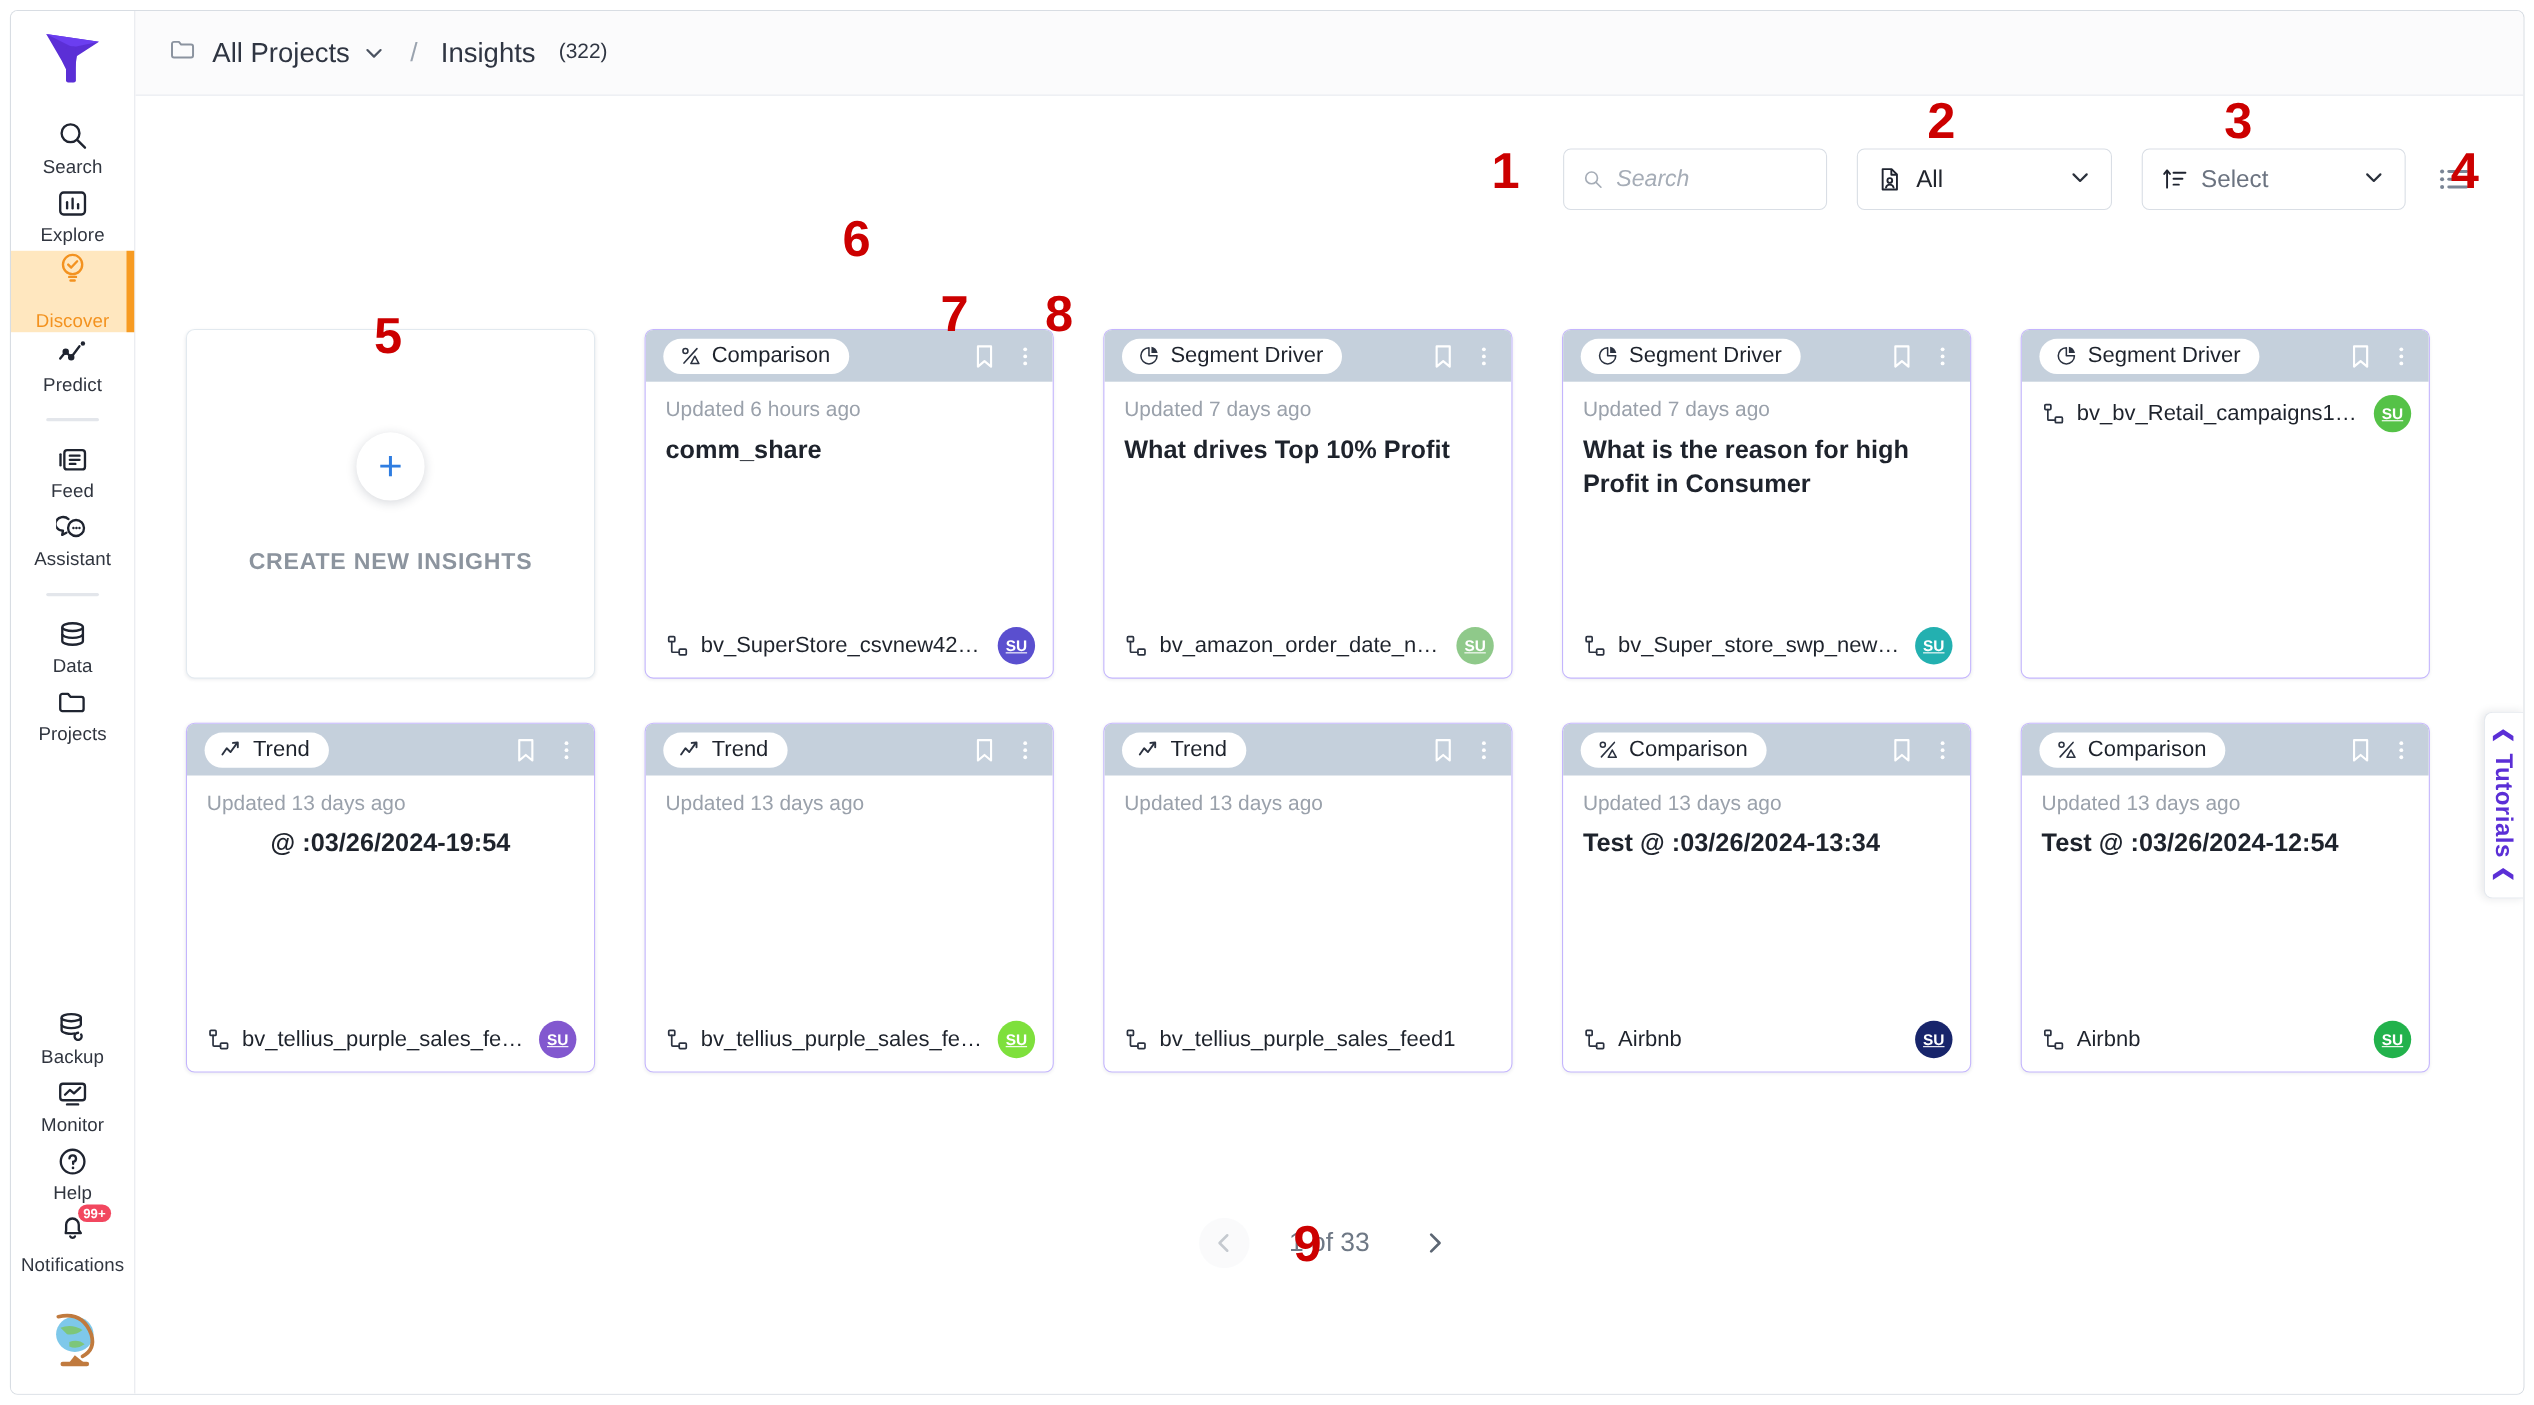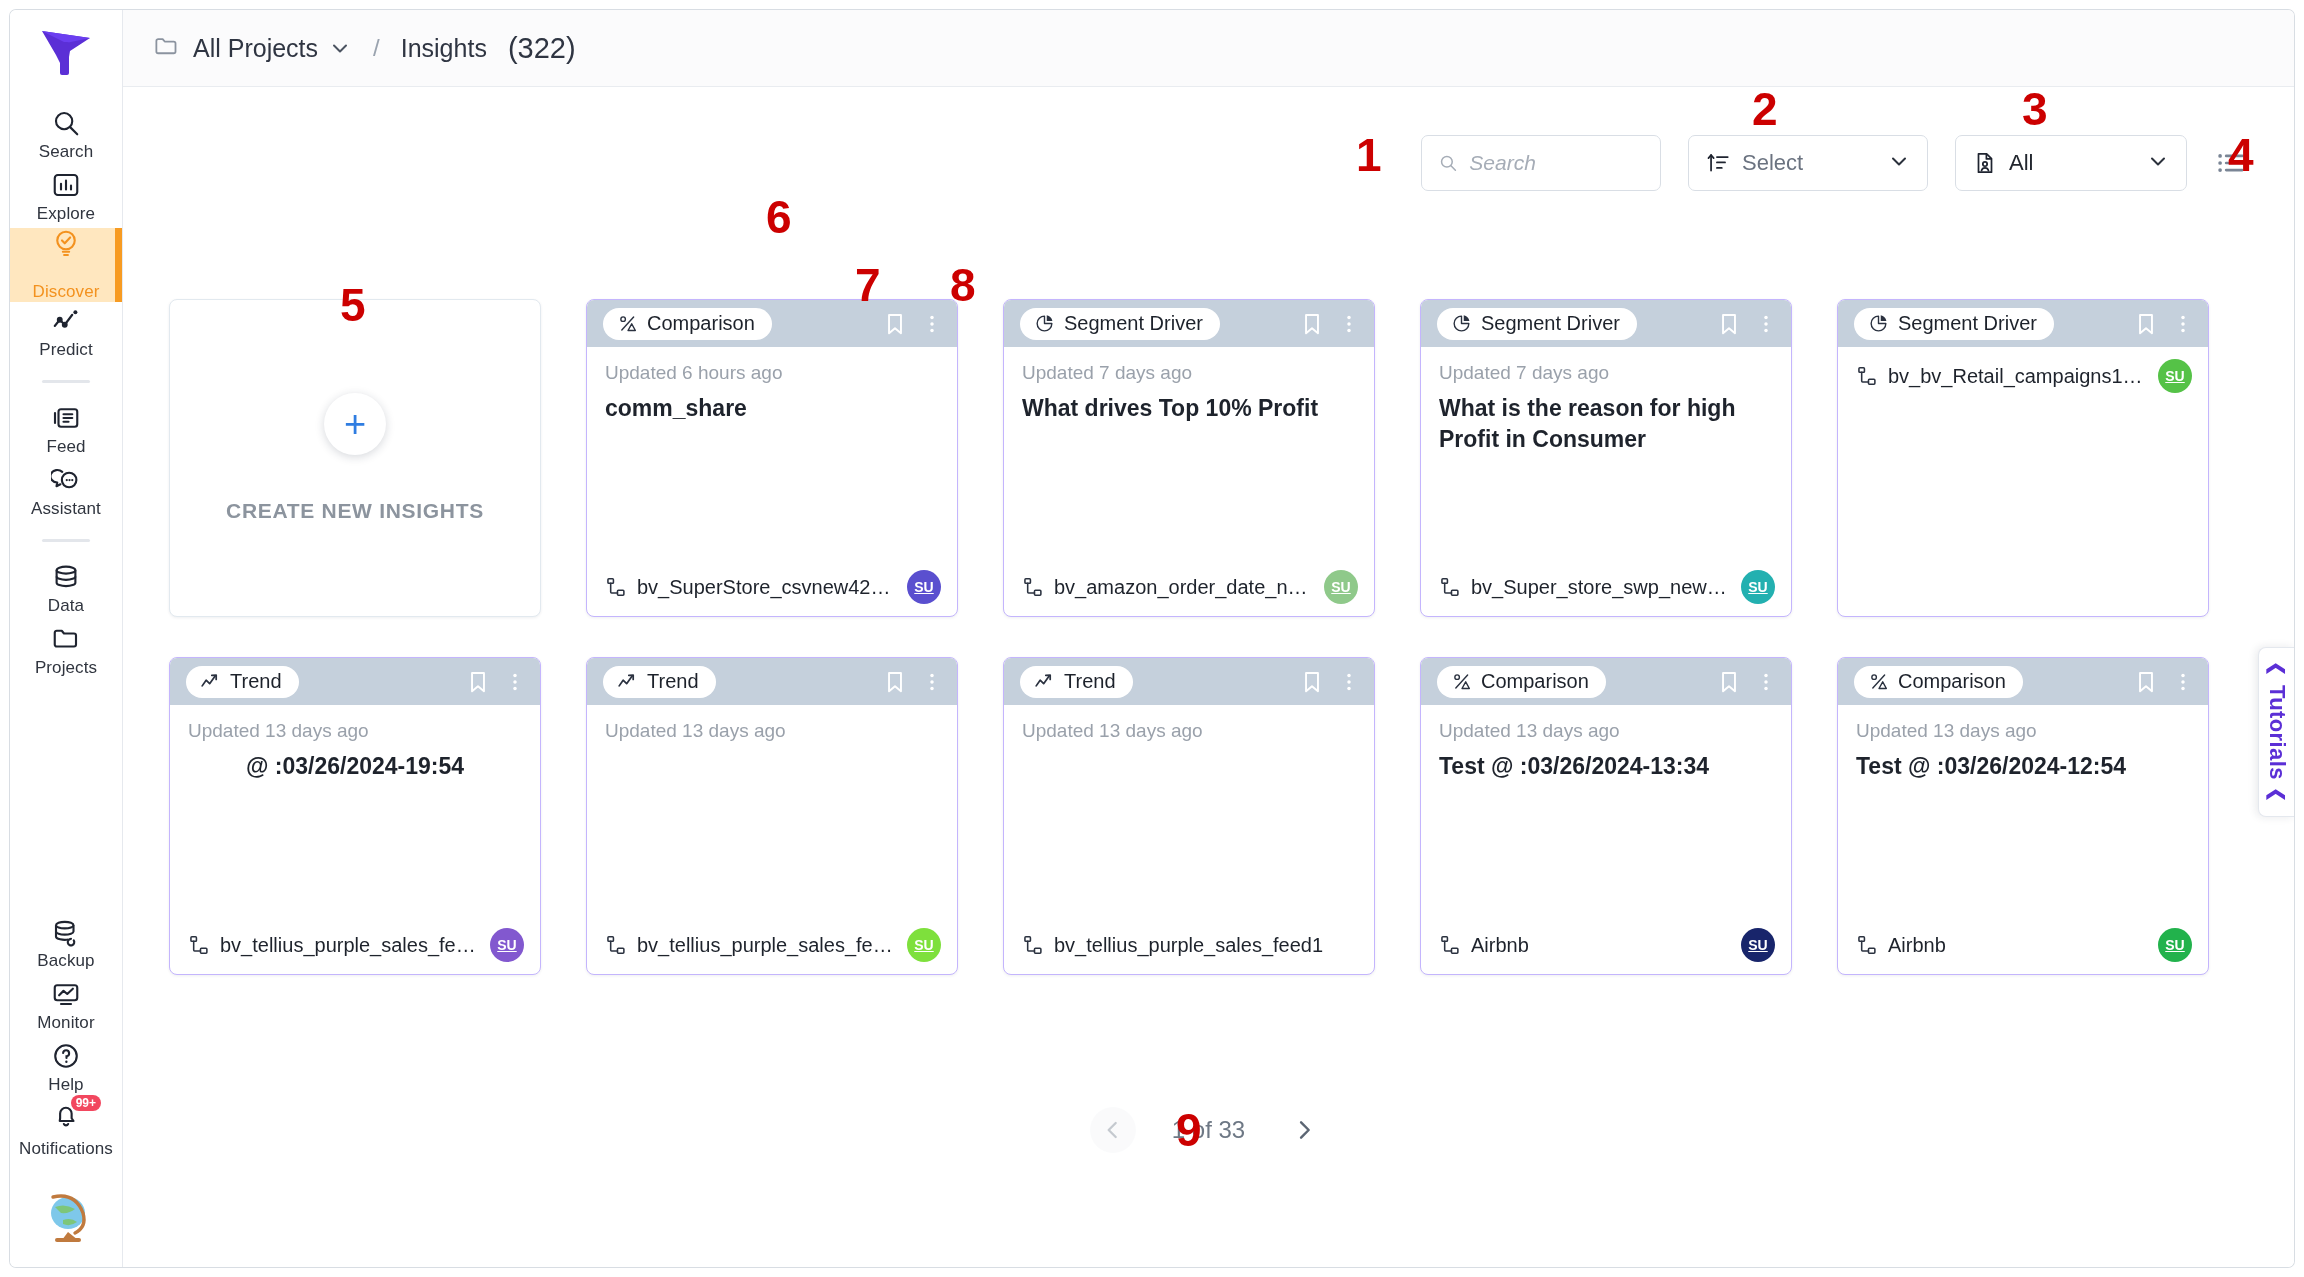--- a/index.html
+++ b/index.html
@@ -47,21 +47,21 @@
   
   #topbar{
     position:absolute;left:113px;right:0;top:0;height:77px;
     background:#fbfbfc;border-bottom:1px solid #e9ecf0;
     display:flex;align-items:center;padding-left:30px;gap:13px;
     z-index:10;
   }
   #topbar .crumb{font-size:25px;color:#2f3542;display:flex;align-items:center;gap:10px;cursor:pointer;}
   #topbar .sep{font-size:24px;color:#9aa3af;margin:0 8px;}
   #topbar .cur{font-size:25px;color:#2f3542;}
-  #topbar .cnt{font-size:29px;color:#2f3542;margin-left:8px;}
+  #topbar .cnt{font-size:19px;color:#2f3542;margin-left:8px;}
   
   #content{
     position:absolute;left:113px;right:0;top:77px;bottom:0;
     background:#ffffff;overflow:hidden;
   }
   
   #toolbar{
     position:absolute;right:46px;top:48px;display:flex;align-items:center;gap:27px;
   }
   .ctrl{
@@ -327,44 +327,44 @@
     <div id="toolbar">
 
       <div class="ctrl" id="search-box">
         <svg width="24" height="24" viewBox="0 0 24 24" fill="none" stroke="#a6adb7" stroke-width="1.8">
           <circle cx="10.5" cy="10.5" r="6.3"></circle>
             <line x1="15.3" y1="15.3" x2="20.5" y2="20.5" stroke-linecap="round"></line>
         </svg>
         <input type="text" value="" placeholder="Search" style="">
       </div>
 
+      <div class="ctrl" id="filter-box">
+        <svg width="26" height="26" viewBox="0 0 24 24" fill="none" stroke="#1f2430" stroke-width="1.6">
+          <path d="M6 3.5 h7.5 L18 8 v12.5 H6 Z" stroke-linejoin="round"></path>
+          <polyline points="13.3,3.6 13.3,8.2 17.9,8.2" stroke-linejoin="round"></polyline>
+          <circle cx="12" cy="13" r="2"></circle>
+          <path d="M8.8 19 a3.3 3.3 0 0 1 6.4 0" stroke-linecap="round"></path>
+        </svg>
+        <span class="val">All</span>
+        <span class="chev">
+          <svg width="24" height="24" viewBox="0 0 24 24" fill="none" stroke="#2b313c" stroke-width="2">
+            <polyline points="6,9.5 12,15.5 18,9.5" stroke-linecap="round" stroke-linejoin="round"></polyline>
+          </svg>
+        </span>
+      </div>
+
       <div class="ctrl" id="sort-box">
         <svg width="26" height="26" viewBox="0 0 24 24" fill="none" stroke="#1f2430" stroke-width="1.6">
           <polyline points="3.2,7.5 5.6,4.6 8,7.5" stroke-linecap="round" stroke-linejoin="round"></polyline>
           <line x1="5.6" y1="4.8" x2="5.6" y2="19" stroke-linecap="round"></line>
           <line x1="11" y1="6.5" x2="21" y2="6.5" stroke-linecap="round"></line>
           <line x1="11" y1="11.5" x2="18.5" y2="11.5" stroke-linecap="round"></line>
           <line x1="11" y1="16.5" x2="15.5" y2="16.5" stroke-linecap="round"></line>
         </svg>
         <span class="val">Select</span>
-        <span class="chev">
-          <svg width="24" height="24" viewBox="0 0 24 24" fill="none" stroke="#2b313c" stroke-width="2">
-            <polyline points="6,9.5 12,15.5 18,9.5" stroke-linecap="round" stroke-linejoin="round"></polyline>
-          </svg>
-        </span>
-      </div>
-
-      <div class="ctrl" id="filter-box">
-        <svg width="26" height="26" viewBox="0 0 24 24" fill="none" stroke="#1f2430" stroke-width="1.6">
-          <path d="M6 3.5 h7.5 L18 8 v12.5 H6 Z" stroke-linejoin="round"></path>
-          <polyline points="13.3,3.6 13.3,8.2 17.9,8.2" stroke-linejoin="round"></polyline>
-          <circle cx="12" cy="13" r="2"></circle>
-          <path d="M8.8 19 a3.3 3.3 0 0 1 6.4 0" stroke-linecap="round"></path>
-        </svg>
-        <span class="val">All</span>
         <span class="chev">
           <svg width="24" height="24" viewBox="0 0 24 24" fill="none" stroke="#2b313c" stroke-width="2">
             <polyline points="6,9.5 12,15.5 18,9.5" stroke-linecap="round" stroke-linejoin="round"></polyline>
           </svg>
         </span>
       </div>
 
       <div id="view-toggle">
         <svg width="34" height="34" viewBox="0 0 24 24" fill="none" stroke="#7a8595" stroke-width="1.9">
           <circle cx="4.3" cy="7" r="1.3" fill="#7a8595" stroke="none"></circle>

